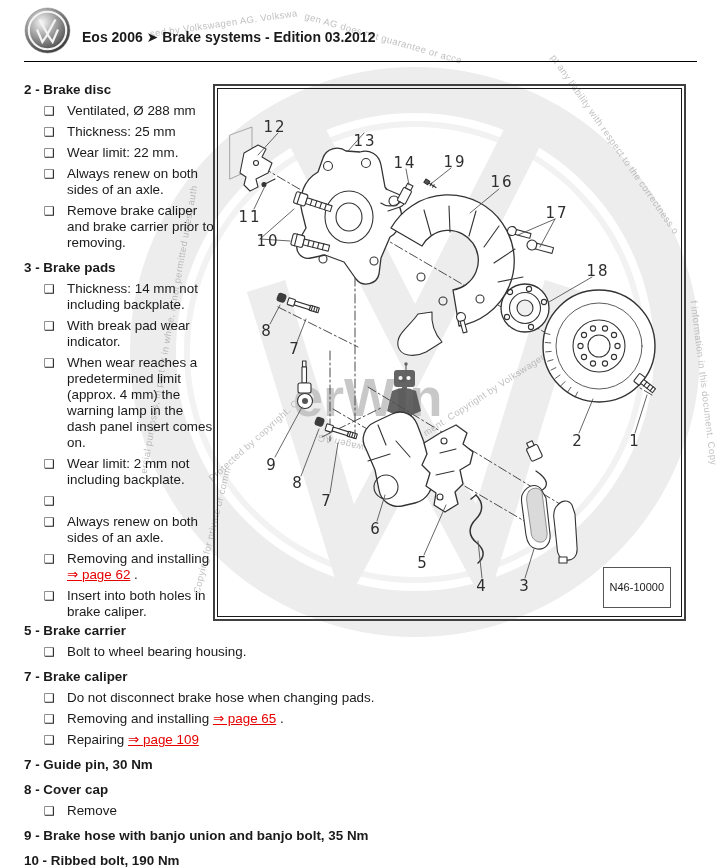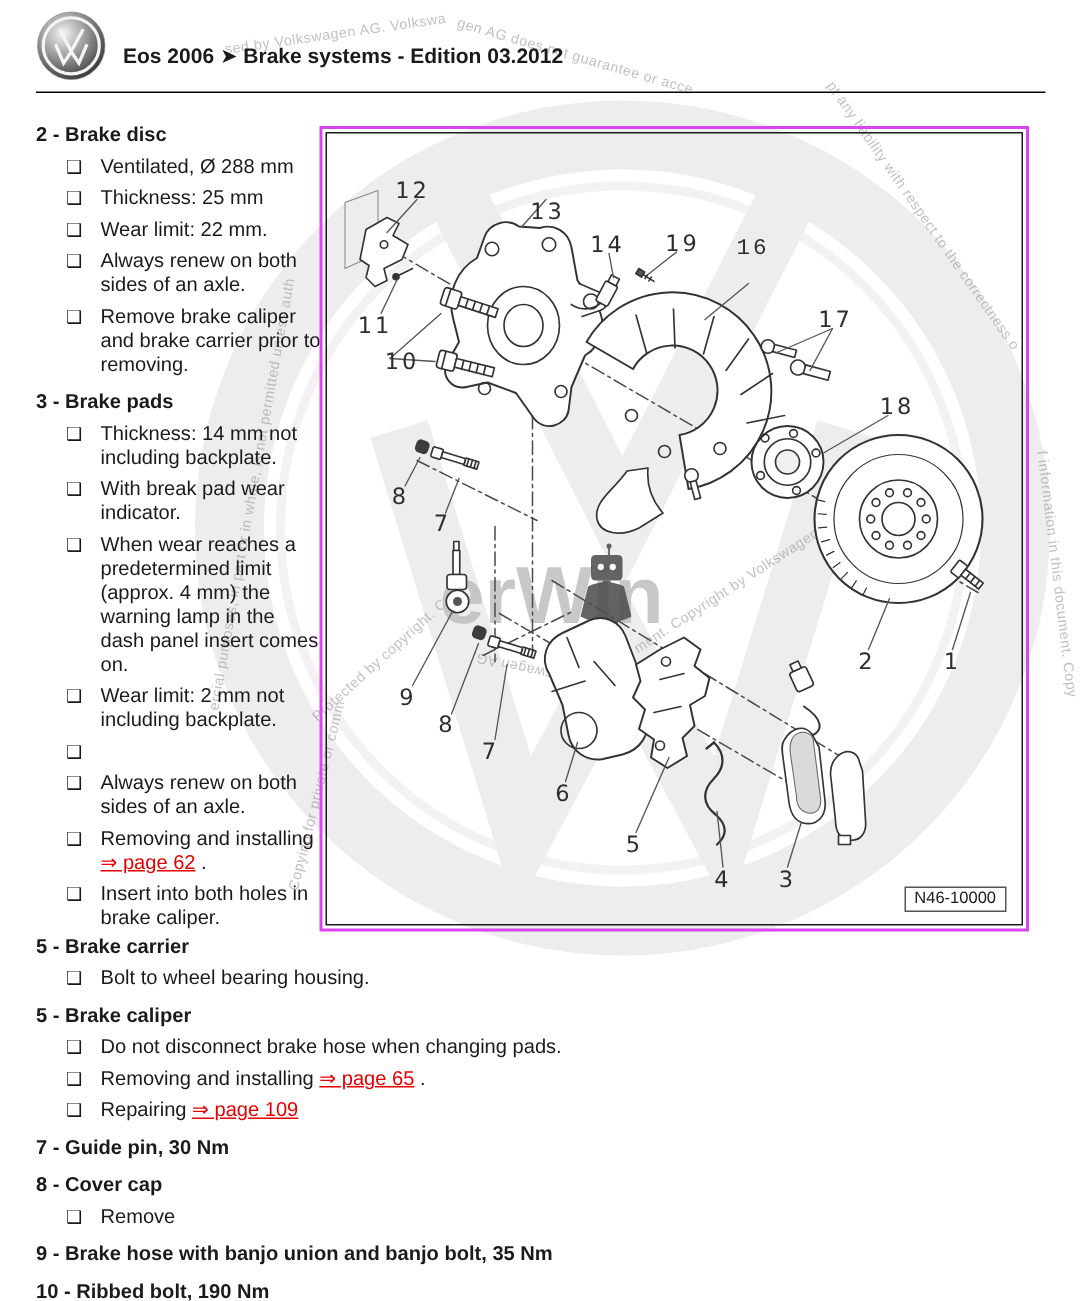--- a/index.html
+++ b/index.html
@@ -28,34 +28,34 @@
   .col-wide{left:24px;top:623px;width:676px;}
   .ptitle{font-weight:700;margin-top:9px;}
   .plist .pitem:first-child .ptitle{margin-top:0;}
   .bullet{display:flex;margin-top:5px;padding-left:20px;}
   .cb{flex:none;width:23px;font-size:12px;line-height:16px;color:#1a1a1a;}
   .bt{flex:1;}
   .plink{color:#e60000;text-decoration:underline;cursor:pointer;}
   
   .dia{
     position:absolute;left:213px;top:84px;width:473px;height:537px;
-    border:2px solid #d946ef;padding:2px;box-sizing:border-box;z-index:1;
+    border:2px solid #404040;padding:2px;box-sizing:border-box;z-index:1;
     background:transparent;
     text-align:right;
   }
   .dia-in{position:relative;width:100%;height:100%;border:1px solid #1a1a1a;box-sizing:border-box;}
   .dia-svg{position:absolute;inset:0;width:100%;height:100%;}
   .callout{
     position:absolute;transform:translate(-50%,-50%);
     font-family:"DejaVu Sans",sans-serif;font-size:15px;color:#2e2e2e;
     letter-spacing:2px;z-index:2;white-space:nowrap;
   }
   .figcode{
     position:absolute;right:10px;bottom:8px;border:1px solid #555;
-    background:#fff;padding:0 6px;font-size:11px;line-height:15px;z-index:2;
+    background:#fff;padding:12px 6px;font-size:11px;line-height:15px;z-index:2;
   }
 </style>
 </head>
 <body>
 
 <div class="wm-layer">
   <svg width="720" height="867" viewBox="0 0 720 867">
     <circle cx="415" cy="352" r="262" fill="none" stroke="#ededed" stroke-width="46"></circle>
     <circle cx="415" cy="352" r="228" fill="none" stroke="#f2f2f2" stroke-width="6"></circle>
     <path d="M305,132 L415,348 L525,132" fill="none" stroke="#ededed" stroke-width="40"></path>
@@ -155,21 +155,21 @@
 
 <div class="plist col-wide">
   <div class="pitem">
     <div class="ptitle">5 - Brake carrier</div>
     <div class="bullet">
         <span class="cb">❑</span>
         <span class="bt">Bolt to wheel bearing housing.</span>
       </div>
   </div>
   <div class="pitem">
-    <div class="ptitle">5 - Brake caliper</div>
+    <div class="ptitle">7 - Brake caliper</div>
     <div class="bullet">
         <span class="cb">❑</span>
         <span class="bt">Do not disconnect brake hose when changing pads.</span>
       </div>
     <div class="bullet">
         <span class="cb">❑</span>
         <span class="bt"><span>Removing and installing </span><a class="plink">⇒ page 65</a><span> .</span></span>
       </div>
     <div class="bullet">
         <span class="cb">❑</span>
@@ -445,21 +445,21 @@
         <line x1="307" y1="489" x2="316" y2="460"></line>
         <line x1="361" y1="344" x2="375" y2="310"></line>
         <line x1="417" y1="344" x2="429" y2="306"></line>
       </g>
     </svg>
 
     <span class="callout" style="left:57px;top:38px;">12</span>
     <span class="callout" style="left:147px;top:52px;">13</span>
     <span class="callout" style="left:187px;top:74px;">14</span>
     <span class="callout" style="left:237px;top:73px;">19</span>
-    <span class="callout" style="left:284px;top:77px;font-family:Liberation Mono, monospace;">16</span>
+    <span class="callout" style="left:284px;top:93px;">16</span>
     <span class="callout" style="left:339px;top:124px;">17</span>
     <span class="callout" style="left:380px;top:182px;">18</span>
     <span class="callout" style="left:32px;top:128px;">11</span>
     <span class="callout" style="left:32px;top:152px;margin-left:18px;">10</span>
     <span class="callout" style="left:49px;top:242px;">8</span>
     <span class="callout" style="left:77px;top:260px;">7</span>
     <span class="callout" style="left:54px;top:376px;">9</span>
     <span class="callout" style="left:80px;top:394px;">8</span>
     <span class="callout" style="left:109px;top:412px;">7</span>
     <span class="callout" style="left:158px;top:440px;">6</span>

